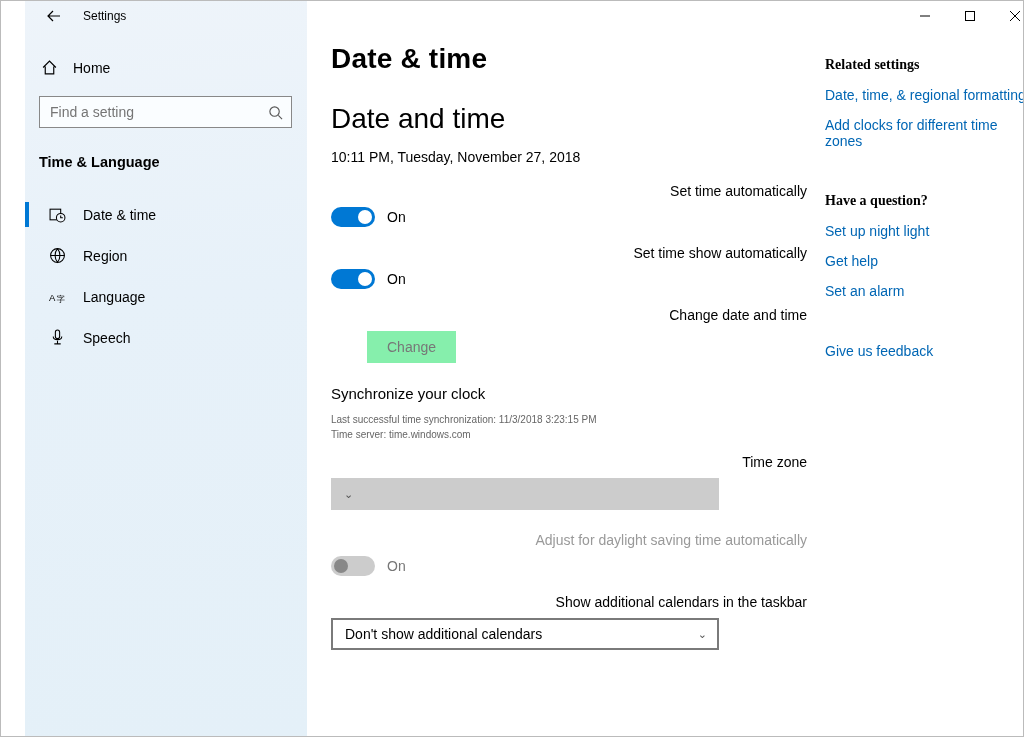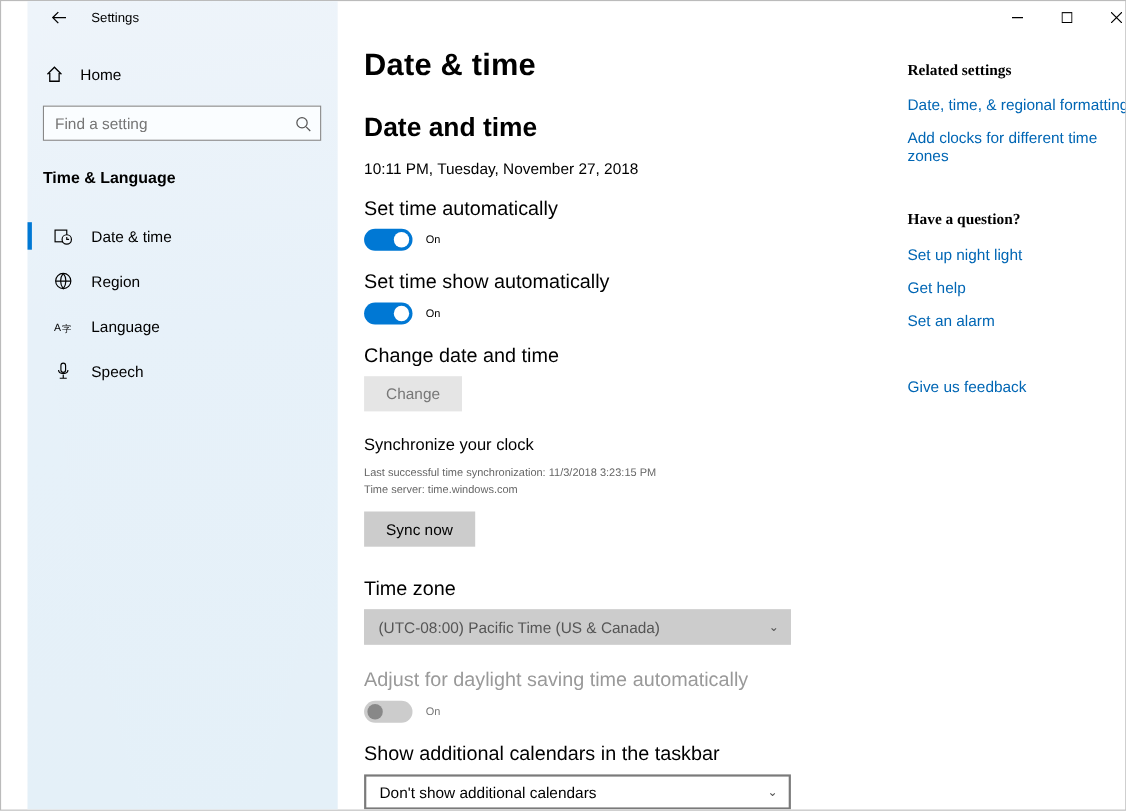--- a/index.html
+++ b/index.html
@@ -30,42 +30,42 @@
   .nav-item.active::before { content:""; position:absolute; left:0; top:8px; bottom:8px; width:4px; background:#0078d4; }
   .nav-item .icon { width:18px; margin-right:16px; display:flex; align-items:center; }
 
   
   .main { flex:1; display:flex; flex-direction:column; position:relative; }
   .titlebar-right { height: 30px; display:flex; justify-content:flex-end; }
   .winbtn { width:45px; height:30px; display:flex; align-items:center; justify-content:center; cursor:pointer; }
   .content-wrap { display:flex; flex:1; overflow:auto; }
   .content { padding: 12px 0 0 24px; width: 500px; }
   h1.page-title { font-size: 28px; font-weight:600; margin-bottom: 28px; letter-spacing: .2px; }
-  h2.sect { font-size: 24px; font-weight:700; margin-bottom: 14px; }
+  h2.sect { font-size: 28px; font-weight:400; margin-bottom: 14px; }
   .sub { font-size: 14px; margin-bottom: 18px; }
-  .label { font-size: 18px; margin-bottom: 8px; }
+  .label { font-size: 14px; margin-bottom: 8px; text-align: right; }
   .toggle-row { display:flex; align-items:center; margin-bottom: 18px; }
   .toggle {
     width: 44px; height: 20px; border-radius: 10px; position:relative; cursor:pointer; margin-right: 12px;
   }
   .toggle.on { background:#0078d4; }
   .toggle.disabled { background:#ccc; cursor: default; }
   .toggle .knob {
     position:absolute; top:3px; width:14px; height:14px; border-radius:50%; background:#fff;
   }
   .toggle.on .knob { right:3px; background:#fff; }
   .toggle.off .knob, .toggle.disabled .knob { left:3px; background:#666; }
   .toggle.disabled .knob { background:#888; }
-  .toggle-state { font-size:10px; }
+  .toggle-state { font-size:14px; }
   .btn {
     display:inline-flex; align-items:center; justify-content:center;
     height: 32px; padding: 0 20px; background:#ccc; border:none; font-size:14px; cursor:pointer;
     margin-bottom: 22px;
   }
-  .btn:disabled { color:#777; background:#e5e5e5; cursor:default; }
+  .btn:disabled { color:#777; background:#86efac; cursor:default;margin-left:36px; }
   .gray-text { color:#666; font-size:10px; line-height:1.5; margin-bottom: 12px; }
   .select {
     height: 32px; display:flex; align-items:center; justify-content:space-between;
     padding: 0 10px 0 12px; font-size:14px; cursor:pointer; margin-bottom: 22px; width: 388px;
   }
   .select.disabled { background:#ccc; border:1px solid #ccc; color:#555; cursor:default; }
   .select.enabled { background:#fff; border:2px solid #7a7a7a; }
   .chev { font-size: 11px; color:#555; }
   .disabled-label { color:#999; }
   .disabled-state { color:#777; }
@@ -198,25 +198,23 @@
         </div>
 
         <div class="label">Change date and time</div>
         <button class="btn" disabled="">Change</button>
 
         <h2 class="sect" style="font-size:15px;font-weight:400;margin-bottom:10px">Synchronize your clock</h2>
         <div class="gray-text">
           <div>Last successful time synchronization: 11/3/2018 3:23:15 PM</div>
           <div>Time server: time.windows.com</div>
         </div>
-        <button class="btn" style="margin-bottom:28px">Sync now</button>
 
         <div class="label">Time zone</div>
         <div class="select disabled">
-          <span>(UTC-08:00) Pacific Time (US &amp; Canada)</span>
           <span class="chev">⌄</span>
         </div>
 
         <div class="label disabled-label">Adjust for daylight saving time automatically</div>
         <div class="toggle-row">
           <div class="toggle disabled">
               <div class="knob"></div>
             </div>
           <span class="toggle-state disabled-state">On</span>
         </div>

